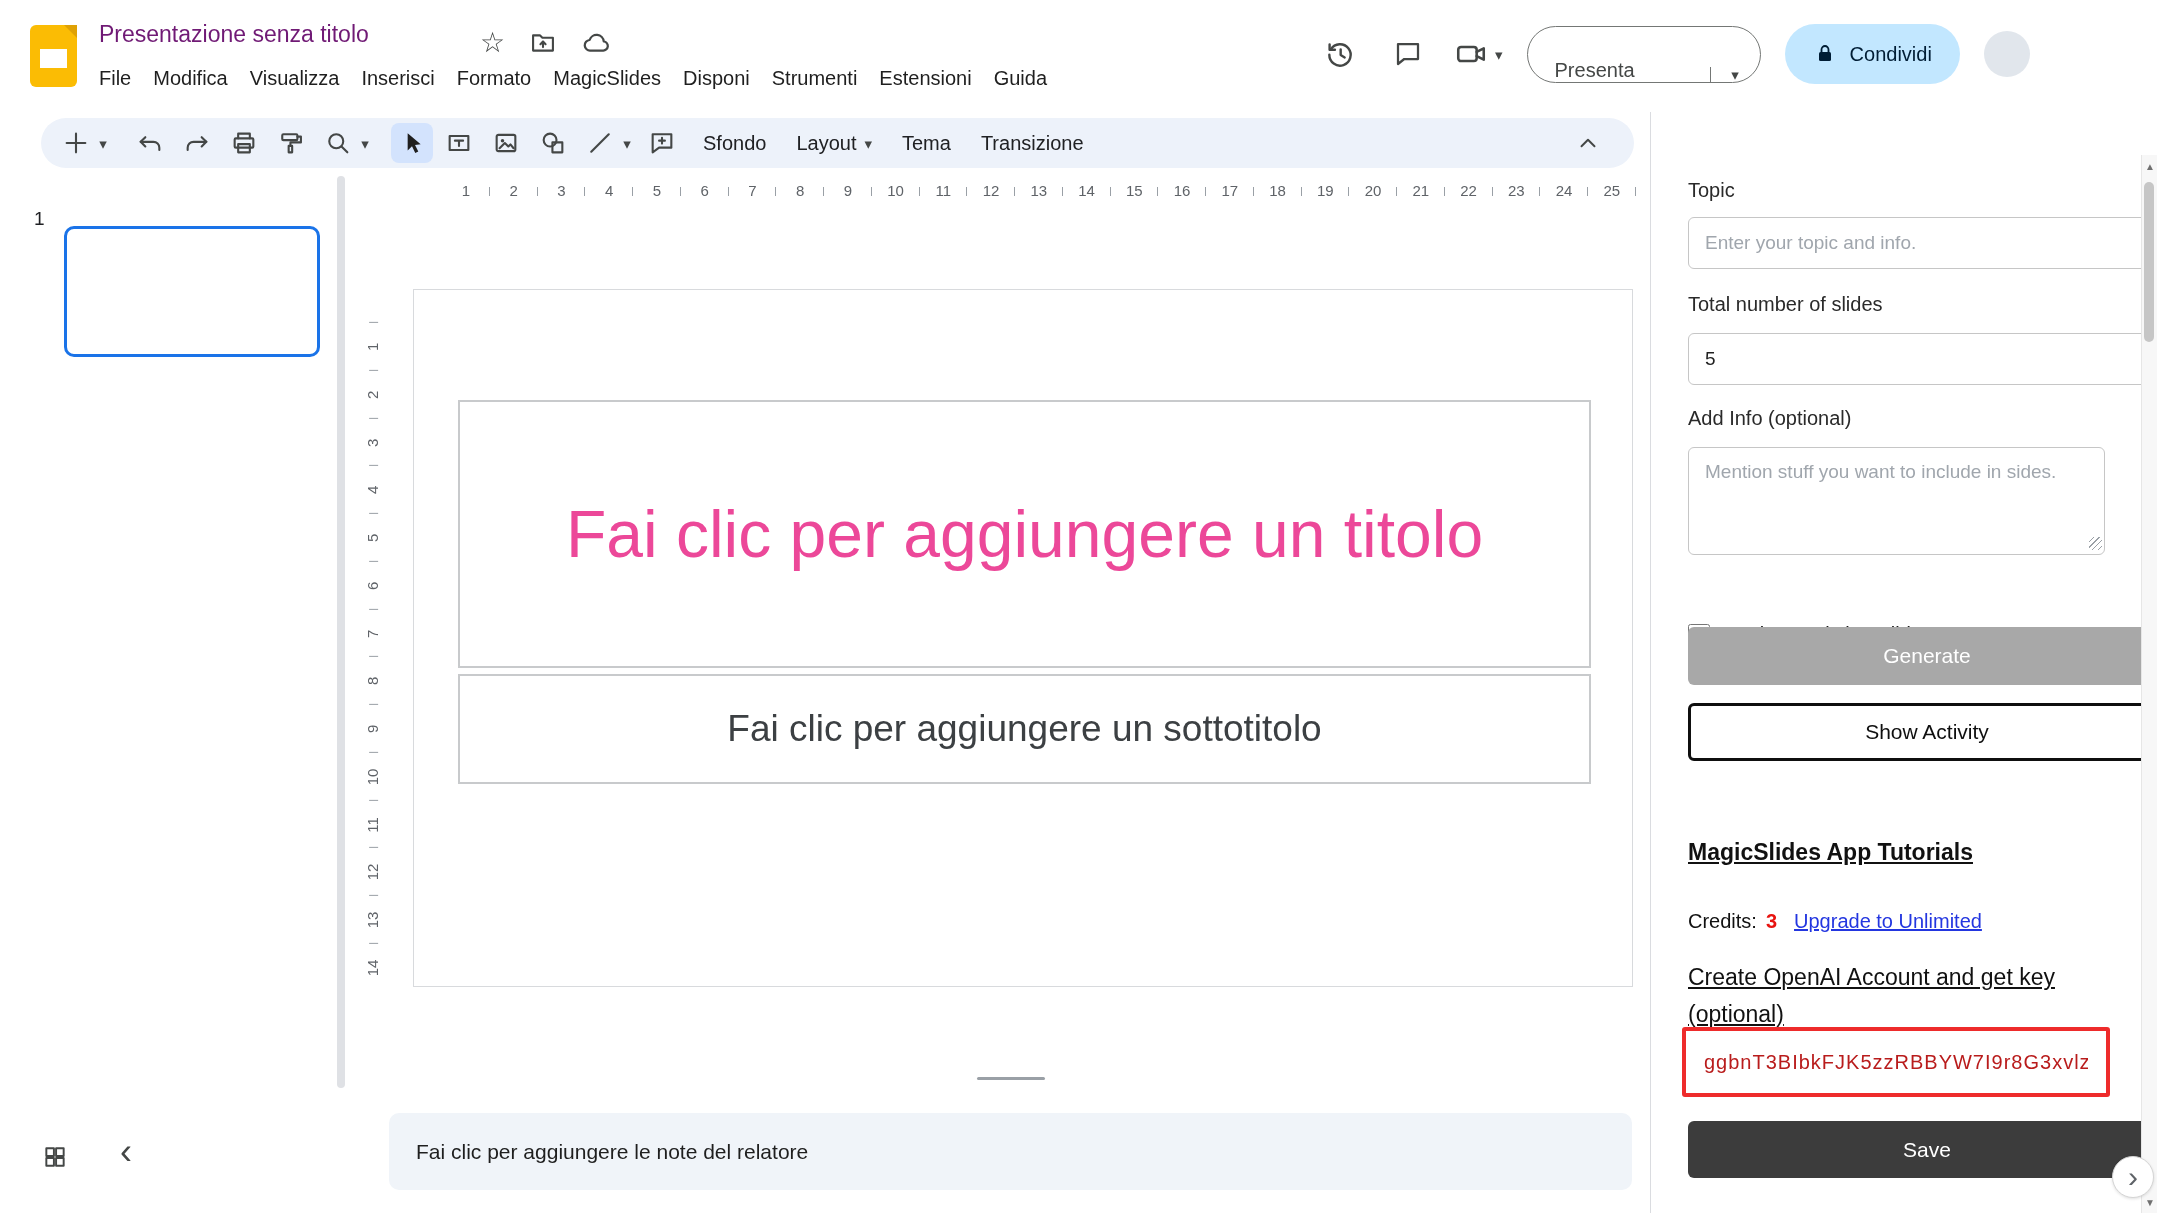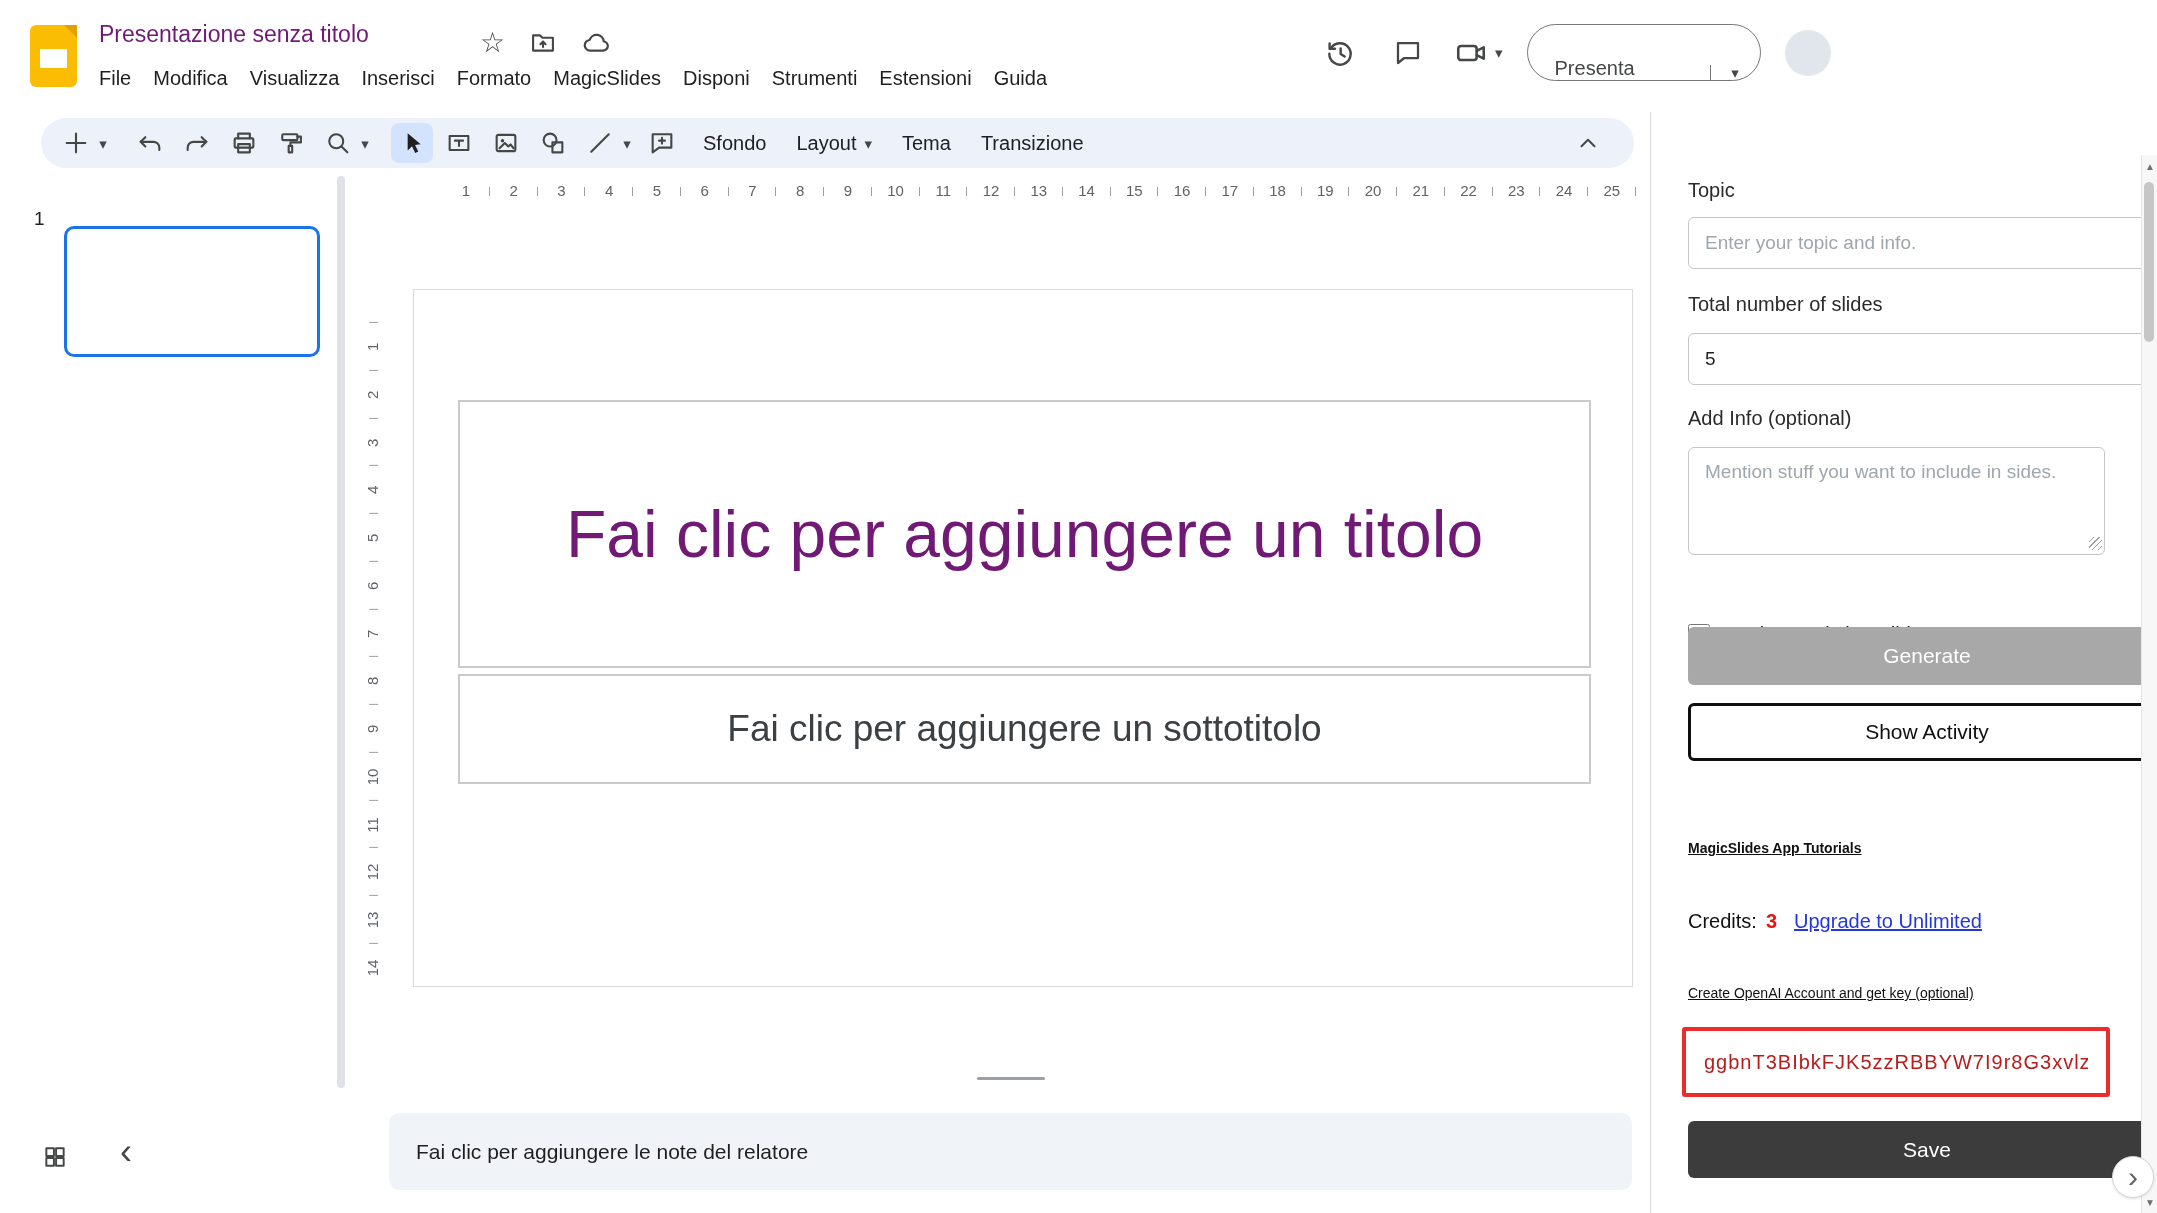--- a/index.html
+++ b/index.html
@@ -49,21 +49,21 @@
   .h-ruler { left:442px; top:177px; height:28px; display:flex; }
   .hcell { position:relative; width:47.75px; text-align:center; font-size:15px; color:#5f6368; line-height:28px; }
   .hcell::after { content:""; position:absolute; right:0; top:10px; width:1px; height:9px; background:#9aa0a6; }
   .v-ruler { left:358px; top:323px; width:30px; display:flex; flex-direction:column; }
   .vcell { position:relative; height:47.75px; display:flex; align-items:center; justify-content:center; font-size:15px; color:#5f6368; transform:rotate(-90deg); }
   .vcell::after { content:""; position:absolute; right:-14px; top:50%; width:9px; height:1px; background:#9aa0a6; transform:rotate(90deg); }
 
   
   .slide { left:413px; top:289px; width:1220px; height:698px; background:#fff; border:1px solid #d8dadd; }
   .title-box { position:absolute; left:44px; top:110px; width:1133px; height:268px; border:2px solid #c8cacc; display:flex; align-items:center; justify-content:center; }
-  .title-box span { display:block; max-width:1045px; text-align:center; font-size:66px; line-height:1.13; color:#701a75; }
+  .title-box span { display:block; max-width:1045px; text-align:center; font-size:66px; line-height:1.13; color:#ec4899; }
   .subtitle-box { position:absolute; left:44px; top:384px; width:1133px; height:110px; border:2px solid #c8cacc; display:flex; align-items:center; justify-content:center; }
   .subtitle-box span { font-size:37px; color:#3c4043; }
   .drag-handle { left:977px; top:1077px; width:68px; height:3px; background:#9aa0a6; border-radius:2px; }
 
   
   .notes { left:389px; top:1113px; width:1243px; height:77px; background:#f0f4f9; border-radius:10px; display:flex; align-items:center; padding-left:27px; }
   .notes span { font-size:21px; color:#1f1f1f; }
   .grid-btn { left:42px; top:1144px; }
   .chev-left { left:120px; top:1134px; font-size:36px; color:#444746; line-height:36px; }
 
@@ -80,21 +80,21 @@
   .sb-area { width:100%; height:108px; border:1px solid #c6c6c6; border-radius:6px; padding:11px 16px; font-size:19px; color:#1f1f1f; font-family:inherit; resize:none; line-height:1.35; }
   .resize-corner { position:absolute; right:3px; bottom:5px; width:13px; height:13px;
       background:repeating-linear-gradient(135deg, transparent 0 3px, #9aa0a6 3px 4px); }
   .chk-row { display:flex; align-items:center; gap:13px; }
   .chk-row input { width:22px; height:22px; }
   .chk-row span { font-size:20px; font-weight:500; color:#1c1c1c; }
   .btn { width:100%; display:flex; align-items:center; justify-content:center; border-radius:6px; font-size:21px; font-weight:500; }
   .btn-generate { height:58px; background:#a8a8a8; color:#fff; }
   .btn-show { height:58px; background:#fff; border:3px solid #0f0f0f; color:#0f0f0f; }
   .btn-save { height:57px; background:#3c3c3c; color:#fff; }
-  .link-dark { font-size:14px; color:#111; text-decoration:underline;margin-top:23px; }
+  .link-dark { font-size:23px; color:#111; text-decoration:underline; }
   .tutorials { font-weight:600; }
   .credits-row { display:flex; align-items:baseline; gap:9px; }
   .credits-label { font-size:20px; color:#111; }
   .credits-value { font-size:20px; font-weight:600; color:#e81410; }
   .upgrade { font-size:20px; color:#2336e0; text-decoration:underline; margin-left:8px; }
   .openai { line-height:1.6; display:inline-block; width:400px; }
   .api-box { position:absolute; left:19px; width:428px; height:70px; border:4px solid #ee2b2b; border-radius:3px; background:#fff; display:flex; align-items:center; }
   .api-box input { border:none; outline:none; width:100%; padding:0 18px; font-size:20px; letter-spacing:1px; color:#b91c1c; font-family:inherit; }
 
   
@@ -163,20 +163,27 @@
           <rect x="3" y="7" width="13" height="10" rx="2"></rect>
           <path d="M16 10.5L21 8v8l-5-2.5"></path>
         </svg>
       <span class="caret-glyph">▾</span>
     </span>
     <div class="present-btn">
       <span class="present-main">Presenta</span>
       <span class="present-caret">
         <span class="caret-glyph">▾</span>
       </span>
+    </div>
+    <div class="share-btn">
+      <svg width="24" height="24" viewBox="0 0 24 24">
+          <path d="M8.5 10V7.5a3.5 3.5 0 0 1 7 0V10" stroke="#001d35" stroke-width="1.8" fill="none"></path>
+          <rect x="6" y="10" width="12" height="9" rx="1.5" fill="#001d35"></rect>
+        </svg>
+      <span>Condividi</span>
     </div>
     <div class="avatar"></div>
   </div>
 
   <div class="abs toolbar">
     <span class="tb">
       <svg class="ic" width="28" height="28" viewBox="0 0 24 24">
           <path d="M12 4v16M4 12h16"></path>
         </svg>
     </span>

